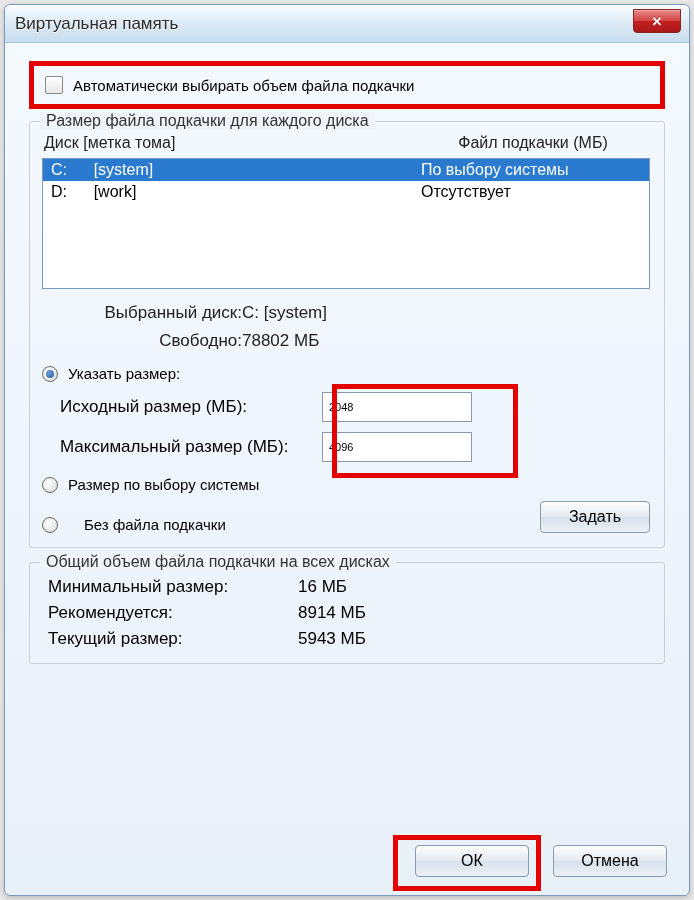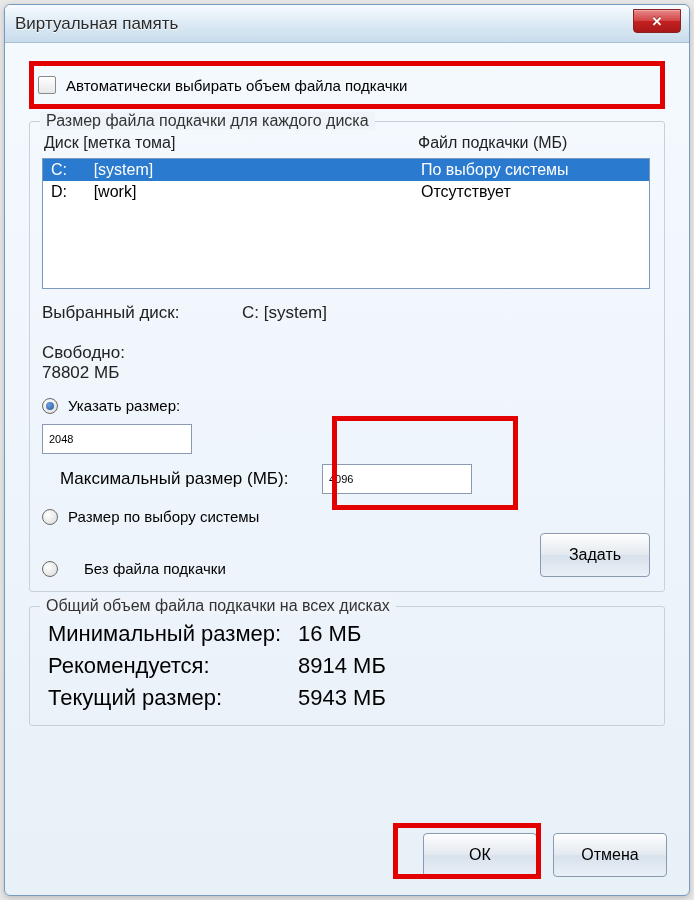--- a/index.html
+++ b/index.html
@@ -58,21 +58,21 @@
     .body {
       padding: 18px 24px 18px 24px;
       flex: 1;
       display: flex;
       flex-direction: column;
     }
     .checkbox-row {
       display: flex;
       align-items: center;
       gap: 10px;
-      padding: 10px 4px;
+      padding: 10px 11px;
       border: 5px solid #e30000;
       margin-bottom: 12px;
     }
     .checkbox {
       width: 18px;
       height: 18px;
       border: 1px solid #8a8a8a;
       background: linear-gradient(to bottom, #fefefe, #e8e8e8);
       border-radius: 2px;
     }
@@ -93,21 +93,21 @@
       color: #333;
     }
     .list-header {
       display: flex;
       padding: 4px 2px 6px 2px;
       font-size: 16px;
       color: #222;
       border-bottom: 1px solid #7a9abd;
     }
     .list-header .col1 { flex: 1; }
-    .list-header .col2 { width: 230px; text-align: left; }
+    .list-header .col2 { width: 230px; text-align: center; }
     .list-body {
       border: 1px solid #7a9abd;
       background: #fff;
       height: 130px;
       overflow: hidden;
       border-top: none;
     }
     .list-row {
       display: flex;
       padding: 2px 8px;
@@ -117,20 +117,21 @@
       background: #2a7ad0;
       color: #fff;
     }
     .list-row .col1 { flex: 1; white-space: pre; }
     .list-row .col2 { width: 220px; text-align: left; }
     .info-row {
       display: flex;
       margin-top: 14px;
       font-size: 17px;
       color: #222;
+      text-align: right;
     }
     .info-row .lbl { width: 200px; }
     .radio-row {
       display: flex;
       align-items: flex-end;
       gap: 10px;
       margin-top: 14px;
     }
     .radio {
       width: 16px;
@@ -176,54 +177,54 @@
       position: absolute;
       border: 5px solid #e30000;
       left: 290px;
       top: -8px;
       width: 186px;
       height: 94px;
       pointer-events: none;
     }
     .btn {
       min-width: 110px;
-      height: 44px;
+      height: 32px;
       border: 1px solid #8a9ab0;
       border-radius: 4px;
       background: linear-gradient(to bottom, #fefefe 0%, #e4eaf0 48%, #d8e2ec 52%, #eaf0f6 100%);
       font-size: 16px;
       font-family: inherit;
       cursor: pointer;
       box-shadow: inset 0 1px 0 #fff;
       padding: 0 18px;
     }
     .totals .row {
       display: flex;
       margin-top: 6px;
-      font-size: 22px;
+      font-size: 17px;
       padding-left: 6px;
     }
     .totals .row .lbl { width: 250px; }
     .footer {
       display: flex;
       justify-content: flex-end;
       gap: 16px;
       padding: 16px 22px 18px 0;
       position: relative;
     }
     .ok-highlight {
       position: absolute;
       border: 5px solid #e30000;
       right: 148px;
       top: 6px;
       width: 148px;
       height: 56px;
       pointer-events: none;
     }
-    .footer .btn { min-width: 114px; }
+    .footer .btn { min-width: 114px; margin-left: 8px; }
   </style>
 </head>
 <body>
 
 <div class="window">
   <div class="titlebar">
     <span class="titlebar-title">Виртуальная память</span>
     <div class="close-btn">
       <span>✕</span>
     </div>
@@ -251,32 +252,33 @@
         <div class="list-row">
           <span class="col1">D:      [work]</span>
           <span class="col2">Отсутствует</span>
         </div>
       </div>
 
       <div class="info-row">
         <span class="lbl">Выбранный диск:</span>
         <span>C:  [system]</span>
       </div>
-      <div class="info-row" style="margin-top:20px;flex-direction:column;">
+      <div class="info-row" style="margin-top:8px;">
         <span class="lbl">Свободно:</span>
         <span>78802 МБ</span>
       </div>
 
       <div class="radio-row">
         <div class="radio checked"></div>
         <span>Указать размер:</span>
       </div>
 
       <div class="size-inputs">
         <div class="size-input-row">
+          <span class="lbl">Исходный размер (МБ):</span>
           <input type="text" value="2048" style="">
         </div>
         <div class="size-input-row">
           <span class="lbl">Максимальный размер (МБ):</span>
           <input type="text" value="4096" style="">
         </div>
         <div class="input-highlight"></div>
       </div>
 
       <div class="radio-row">

